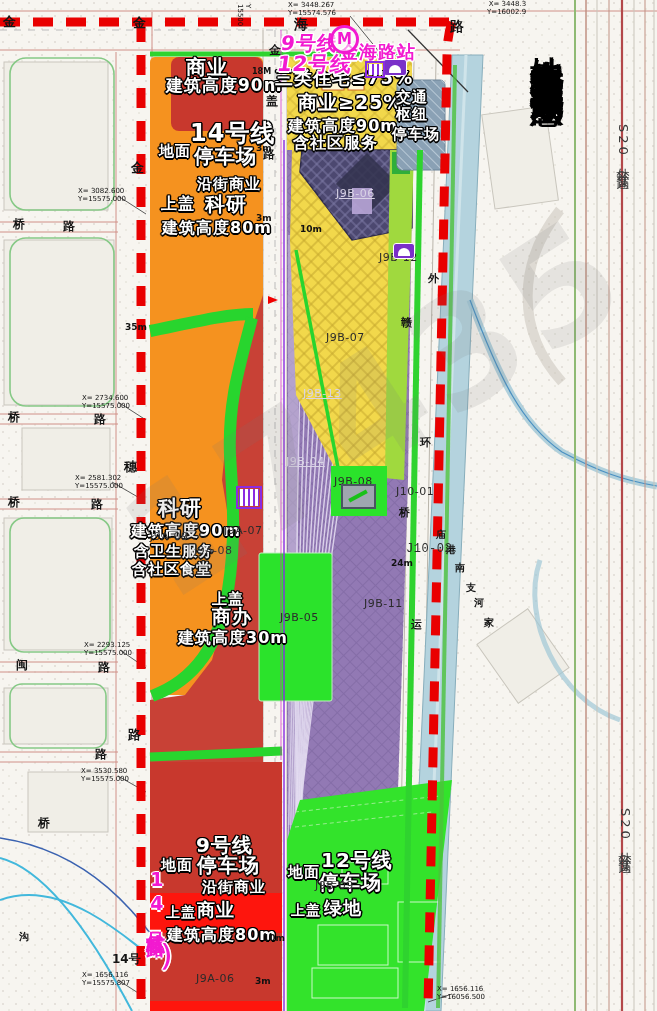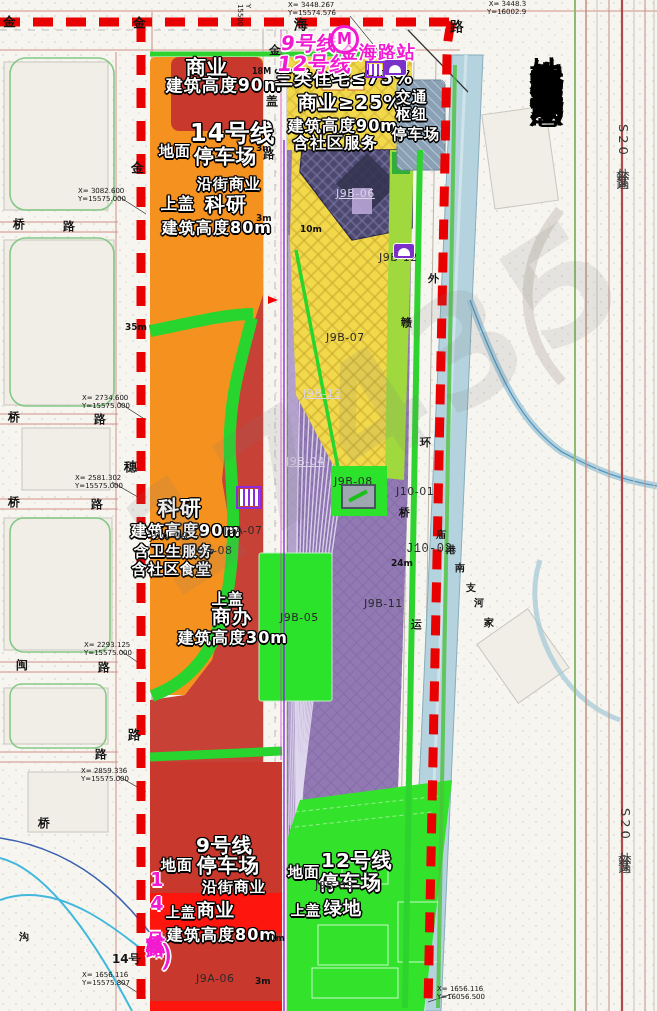--- a/index.html
+++ b/index.html
@@ -371,21 +371,21 @@
 Y=16002.9</div>
       <div class="lbl c7" style="left: 252px; top: 4px; font-size: 7px; transform: rotate(90deg); transform-origin: left top;">Y 15500</div>
       <div class="lbl c7" style="left: 78px; top: 187px; font-size: 7px;">X= 3082.600
 Y=15575.000</div>
       <div class="lbl c7" style="left: 82px; top: 394px; font-size: 7px;">X= 2734.600
 Y=15575.000</div>
       <div class="lbl c7" style="left: 75px; top: 474px; font-size: 7px;">X= 2581.302
 Y=15575.000</div>
       <div class="lbl c7" style="left: 84px; top: 641px; font-size: 7px;">X= 2293.125
 Y=15575.000</div>
-      <div class="lbl c7" style="left: 81px; top: 767px; font-size: 7px;">X= 2859.336
+      <div class="lbl c7" style="left: 81px; top: 767px; font-size: 7px;">X= 3530.580
 Y=15575.000</div>
       <div class="lbl c7" style="left: 82px; top: 971px; font-size: 7px;">X= 1656.116
 Y=15575.807</div>
       <div class="lbl c7" style="left: 437px; top: 985px; font-size: 7px;">X= 1656.116
 Y=16056.500</div>
       <div class="lbl d" style="left: 125px; top: 323px; font-size: 9px;">35m</div>
       <div class="lbl d" style="left: 391px; top: 559px; font-size: 9px;">24m</div>
       <div class="lbl d" style="left: 300px; top: 225px; font-size: 9px;">10m</div>
       <div class="lbl d" style="left: 256px; top: 214px; font-size: 9px;">3m</div>
       <div class="lbl d" style="left: 256px; top: 144px; font-size: 9px;">3m</div>

